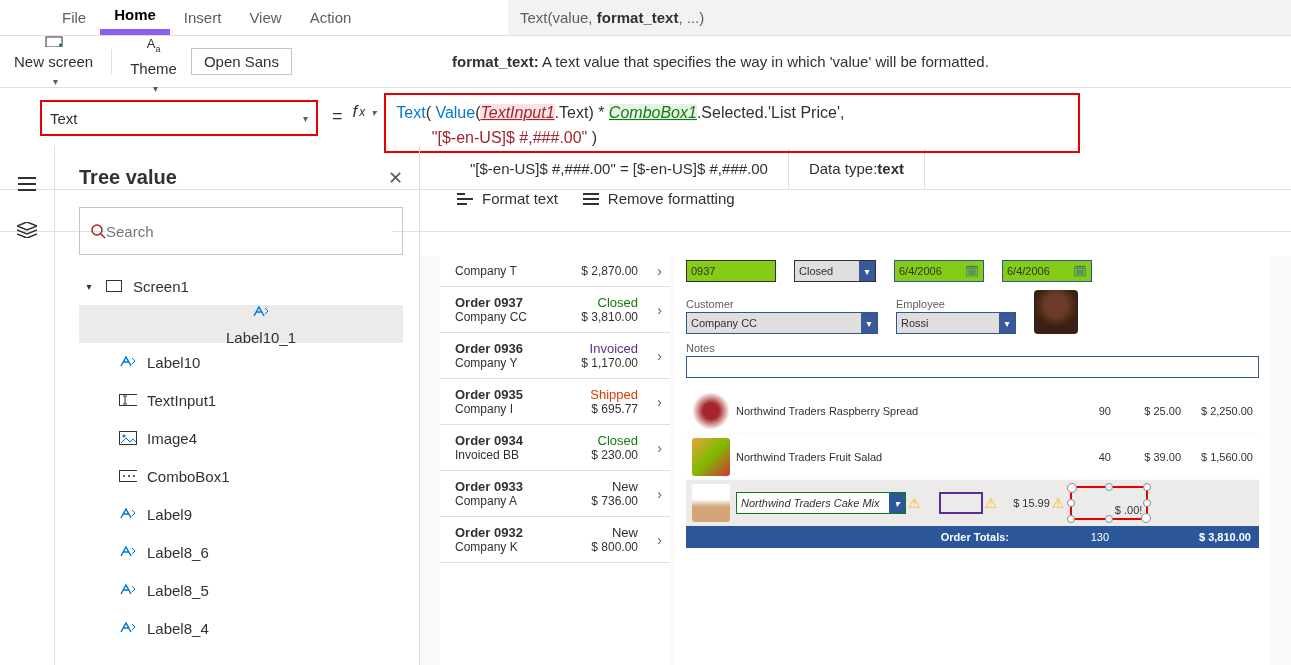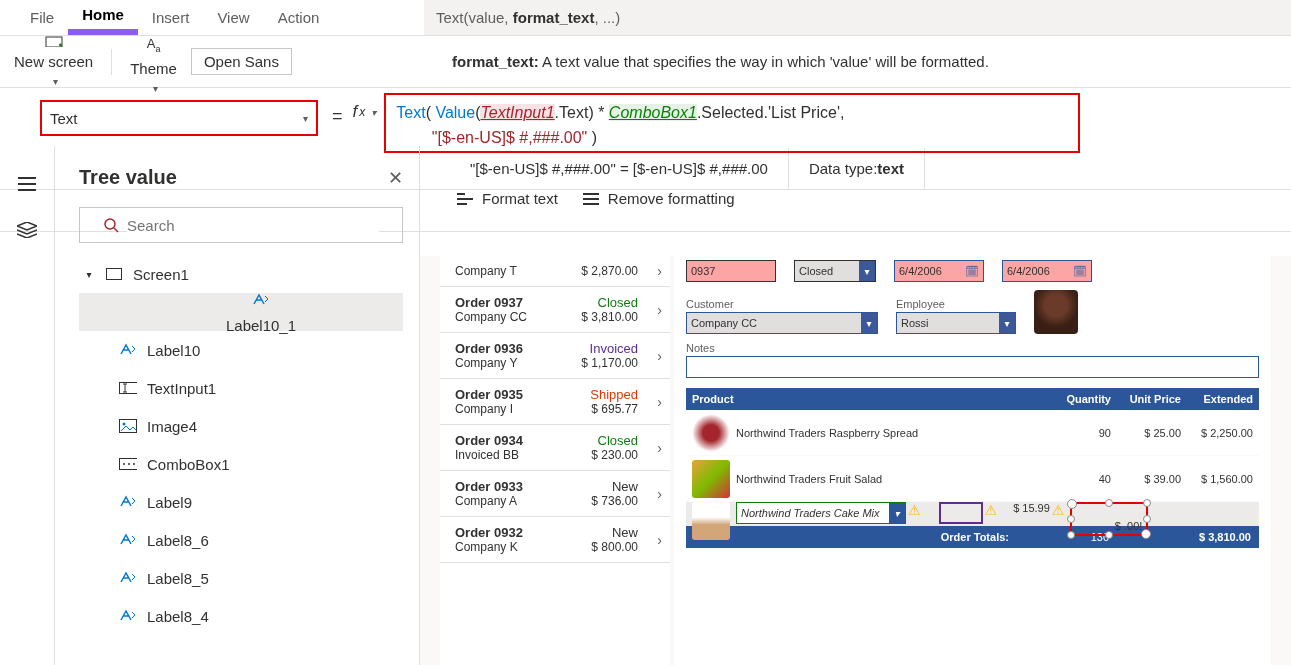--- a/index.html
+++ b/index.html
@@ -36,21 +36,21 @@
   .fmt-bar .tbn{display:flex; align-items:center; gap:8px; cursor:pointer;}
 
   
   .left-panel { position:absolute; left:0; top:146px; bottom:0; width:420px; border-right:1px solid #e1dfdd; display:flex;}
   .rail { width:55px; border-right:1px solid #e1dfdd; display:flex; flex-direction:column; align-items:center; padding-top:30px; gap:30px;}
   .rail .icn{ width:20px; height:16px; font-size:18px; cursor:pointer; color:#323130; display:flex; align-items:center; justify-content:center;}
   .tree { flex:1; padding: 20px 16px 0 24px; }
   .tree-head { display:flex; justify-content:space-between; align-items:center; margin-bottom:18px;}
   .tree-head h2{ font-size:20px; font-weight:600;}
   .tree-head .close{ font-size:18px; cursor:pointer; color:#605e5c;}
-  .search { display:flex; align-items:center; border:1px solid #c8c6c4; height:36px; padding:0 23px; gap:8px; margin-bottom:12px;}
+  .search { display:flex; align-items:center; border:1px solid #c8c6c4; height:48px; padding:0 10px; margin-bottom:12px;}
   .search input{ border:none; outline:none; flex:1; font-size:15px;}
   .tree-item { display:flex; align-items:center; height:38px; font-size:15px; gap:10px; padding-left:4px; cursor:pointer;}
   .tree-item.child{ padding-left:40px;}
   .tree-item.selected{ background:#edebe9;flex-direction:column;}
   .tree-item .caret{font-size:10px; width:12px; text-align:center;}
   .tree-item .ticon{ width:18px; height:14px; display:inline-flex; align-items:center; justify-content:center;}
 
   
   .canvas { position:absolute; left:420px; top:256px; right:0; bottom:0; background:#faf9f8; padding: 0 20px; overflow:hidden;}
   .canvas-inner{ display:flex; gap:4px; height:100%; }
@@ -59,37 +59,37 @@
   .order-item .title{ font-weight:600; font-size:13px;}
   .order-item .status{ position:absolute; right:32px; top:8px; font-size:13px;}
   .order-item .amt{ position:absolute; right:32px; bottom:8px; font-size:12px;}
   .order-item .chev{ position:absolute; right:8px; top:50%; transform:translateY(-50%); color:#605e5c; font-size:14px;}
   .st-closed{color:#107c10;} .st-invoiced{color:#5c2e91;} .st-shipped{color:#d83b01;} .st-new{color:#323130;}
 
   .detail-col{ flex:1; background:#fff; font-size:12px; padding:0 12px;}
   .detail-row{ display:flex; gap:18px; margin-bottom:8px; align-items:flex-end;}
   .field{ display:flex; flex-direction:column; gap:2px;}
   .field label{ font-size:11px; color:#605e5c;}
-  .control{ height:22px; border:1px solid #323130; display:flex; align-items:center; padding:0 4px; font-size:11px; position:relative; background:#fca5a5;}
+  .control{ height:22px; border:1px solid #323130; display:flex; align-items:center; padding:0 4px; font-size:11px; position:relative; background:#84cc16;}
   .control.sel{ background:#e1dfdd; padding-right:18px;}
   .control.sel::after{content:"▾"; position:absolute; right:0; top:0; width:16px; height:100%; background:#3b5998; color:#fff; display:flex; align-items:center; justify-content:center; font-size:10px;}
   .control.blue{border-color:#2b579a;}
   .avatar{width:44px; height:44px; background: radial-gradient(circle at 50% 35%, #6b3b2a 30%, #3a1f14 60%); border-radius:4px; }
   .notes{ border:1px solid #2b579a; height:22px; }
 
   .prod-head{ background:#2b579a; color:#fff; display:flex; font-size:11px; font-weight:600; height:22px; align-items:center;}
   .ph-prod{flex:1; padding-left:6px;} .ph-qty{width:60px; text-align:right;} .ph-up{width:70px; text-align:right;} .ph-ext{width:78px; text-align:right; padding-right:6px;}
   .prod-row{ display:flex; align-items:center; height:46px; font-size:11px; border-bottom:1px solid #faf9f8;}
   .pimg{ width:38px; height:38px; margin:0 6px; border-radius:3px;}
   .pimg.a{background: radial-gradient(circle, #a4262c 30%, #fff 70%);}
   .pimg.b{background: linear-gradient(135deg,#e8a33d,#7fba00,#d13438);}
   .pimg.c{background: linear-gradient(#fff 40%,#d2a679 60%);}
   .pn{flex:1;} .pq{width:60px; text-align:right;} .pu{width:70px; text-align:right;} .pe{width:78px; text-align:right; padding-right:6px;}
 
-  .new-row{ display:flex; height:24px; background:#edebe9; font-size:11px;}
+  .new-row{ display:flex; align-items:center; height:46px; background:#edebe9; font-size:11px;}
   .new-row .pimg.c{margin:0 6px;}
   .combo{ flex:1; max-width:170px; border:1px solid #107c10; height:22px; display:flex; align-items:center; padding-right:18px; padding-left:4px; position:relative; font-style:italic; background:#fff;}
   .combo::after{content:"▾"; position:absolute; right:0; top:0; width:16px; height:100%; background:#2b579a; color:#fff; display:flex; align-items:center; justify-content:center; font-size:10px;}
   .qty-in{ width:44px; height:22px; border:2px solid #5c2e91; margin-left:18px;}
   .warn{ color:#ffb900; font-size:14px; margin-left:2px;}
   .price-txt{ margin-left:16px; font-size:11px;}
   .sel-handles{ border:2px solid #e60000; width:78px; height:34px; margin-left:6px; position:relative; display:flex; align-items:flex-end; justify-content:flex-end; padding:2px 4px; font-size:11px;}
   .sel-handles::before, .sel-handles::after{content:""; position:absolute; width:8px; height:8px; border:1px solid #888; border-radius:50%; background:#fff;}
   .sel-handles::before{left:-5px; top:-5px;} .sel-handles::after{right:-5px; bottom:-5px;}
   .sel-handles .h{position:absolute; width:8px; height:8px; border:1px solid #888; border-radius:50%; background:#fff;}
@@ -99,21 +99,21 @@
   .totals .lbl{flex:1; text-align:right; padding-right:40px; font-weight:600;}
   .totals .q{width:60px; text-align:right;} .totals .sp{width:70px;} .totals .amt{width:80px; text-align:right; padding-right:8px; font-weight:600;}
 
   
   svg{display:block;}
 </style>
 </head>
 <body>
 
 <div style="display:flex;">
-  <div class="menu-bar" style="width:424px;">
+  <div class="menu-bar" style="width:508px;padding-left:32px;">
     <div class="spacer"></div>
     <div class="item">File</div>
     <div class="item active">Home</div>
     <div class="item">Insert</div>
     <div class="item">View</div>
     <div class="item">Action</div>
   </div>
   <div class="menu-bar" style="flex:1; background:#f3f2f1; padding-left:12px; font-size:15px; color:#605e5c;">
     <span><span>Text</span><span>(value, </span><span class="bold" style="font-weight:600;color:#323130;">format_text</span><span>, ...)</span></span>
   </div>
@@ -387,26 +387,20 @@
             <label>Employee</label>
             <div class="control sel blue">Rossi</div>
           </div>
         <div class="avatar"></div>
       </div>
       <div class="field" style="margin-bottom:10px;">
           <label>Notes</label>
           <div class="notes"></div>
         </div>
 
-      <div class="prod-head">
-        <div class="ph-prod">Product</div>
-        <div class="ph-qty">Quantity</div>
-        <div class="ph-up">Unit Price</div>
-        <div class="ph-ext">Extended</div>
-      </div>
       <div id="prod-lines">
           <div class="prod-row">
             <div class="pimg a"></div>
             <div class="pn">Northwind Traders Raspberry Spread</div>
             <div class="pq">90</div>
             <div class="pu">$ 25.00</div>
             <div class="pe">$ 2,250.00</div>
           </div>
           <div class="prod-row">
             <div class="pimg b"></div>

